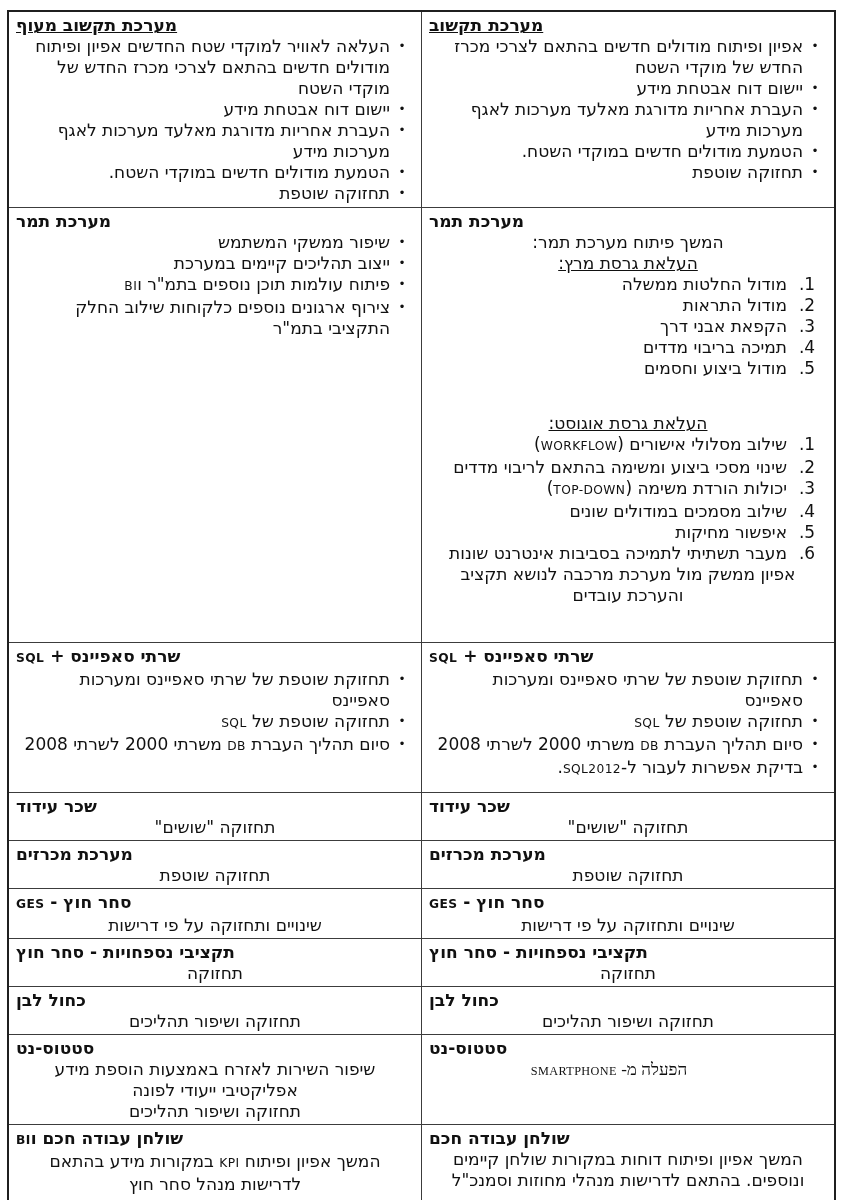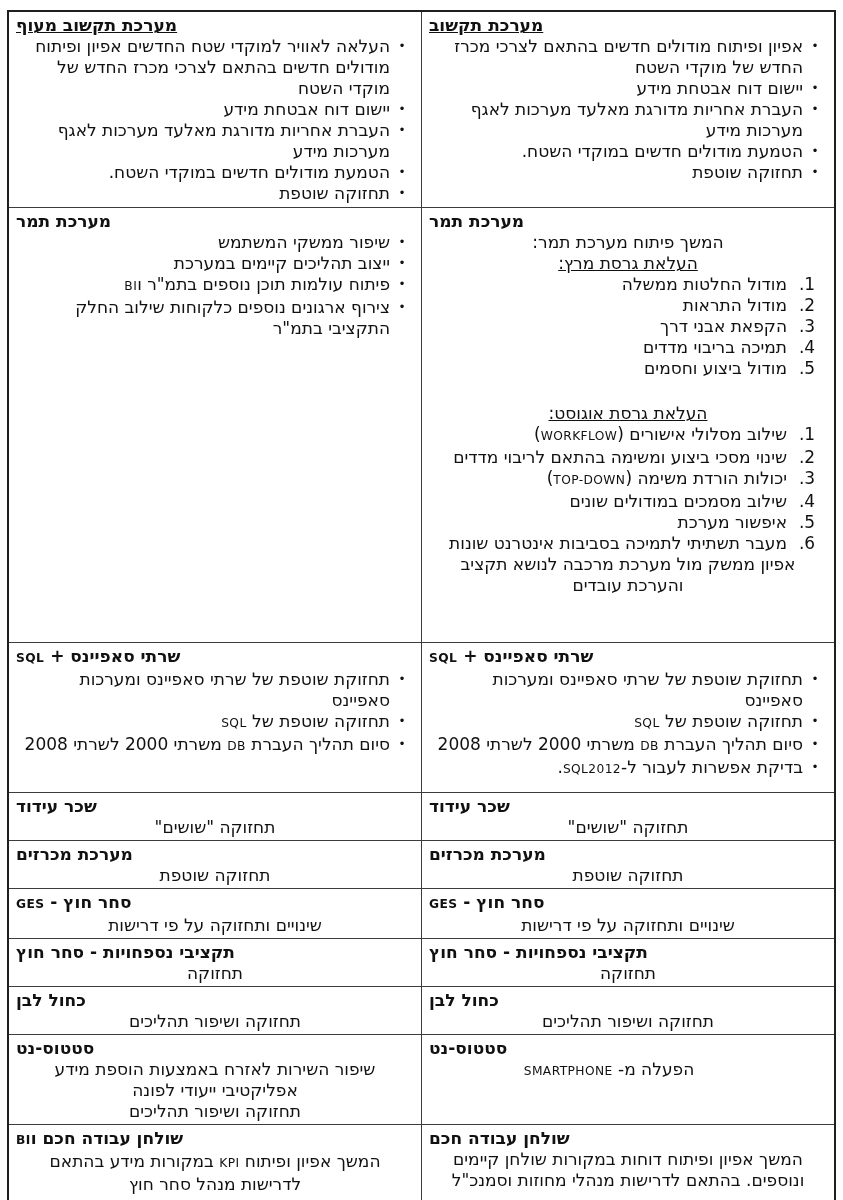--- a/index.html
+++ b/index.html
@@ -30,22 +30,22 @@
     font-size: 17px;
     line-height: 21px;
     width: 50%;
     overflow: hidden;
   }
   .title { font-weight: bold; text-align: left; }
   .u { text-decoration: underline; }
   .b { font-weight: normal; }
   .para { text-align: center; }
   .para.center { padding: 0 26px; }
-  .para.indent { padding-right: 38px; }
-  .gap { margin-top: 24px; }
+  .para.indent { padding-right: 38px; font-family: Liberation Serif, serif; }
+  .gap { margin-top: 34px; }
   .li { display: flex; align-items: flex-start; }
   .mk { flex: 0 0 auto; text-align: center; }
   .mk.bullet { width: 24px; font-size: 12px; line-height: 21px; }
   .mk.num { width: 40px; }
   .li .tx { flex: 1 1 auto; text-align: right; }
   .lat { font-size: 0.72em; letter-spacing: 0.4px; }
 </style>
 </head>
 <body>
 
@@ -137,21 +137,21 @@
             <div class="li">
               <span class="mk num">3.</span>
               <div class="tx">יכולות הורדת משימה (<span class="lat">TOP-DOWN</span>)</div>
             </div>
             <div class="li">
               <span class="mk num">4.</span>
               <div class="tx b">שילוב מסמכים במודולים שונים</div>
             </div>
             <div class="li">
               <span class="mk num">5.</span>
-              <div class="tx">איפשור מערכת</div>
+              <div class="tx">איפשור מחיקות</div>
             </div>
             <div class="li">
               <span class="mk num">6.</span>
               <div class="tx">מעבר תשתיתי לתמיכה בסביבות אינטרנט שונות</div>
             </div>
             <div class="para center">אפיון ממשק מול מערכת מרכבה לנושא תקציב והערכת עובדים</div>
           </td>
           <td>
             <div class="title">מערכת תמר</div>
             <div class="li">

